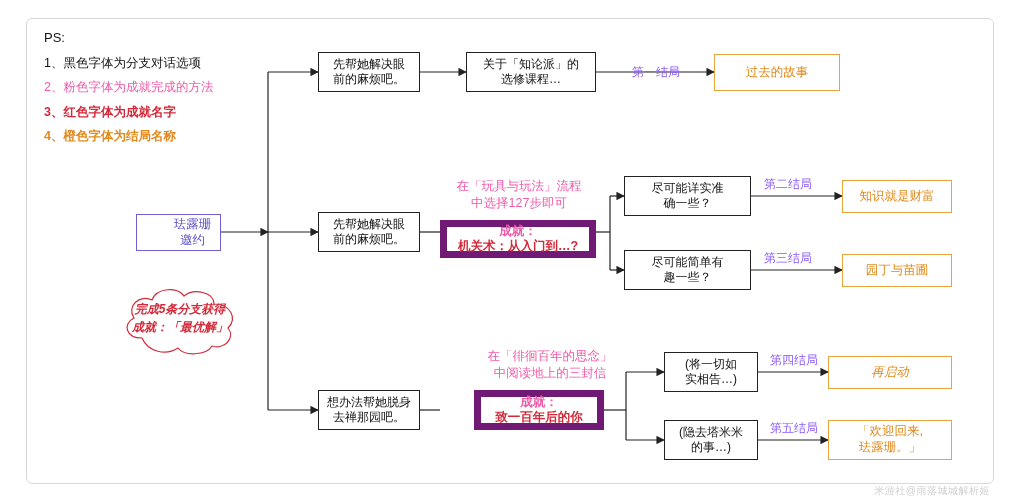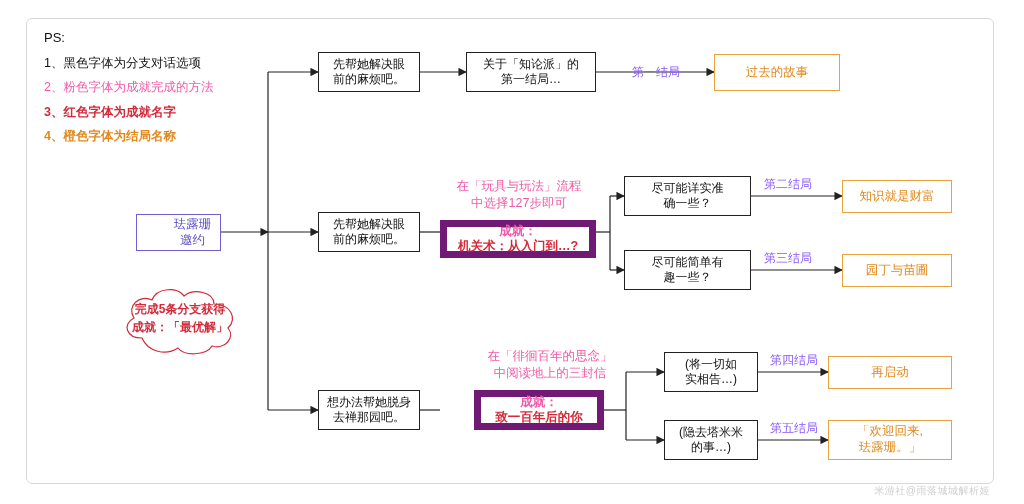--- a/index.html
+++ b/index.html
@@ -122,20 +122,21 @@
   .lg-red   { color: #d32a3a; font-weight: bold; }
   .lg-orange{ color: #e08a1e; font-weight: bold; }
 
   
   #cloud {
     position: absolute;
     left: 118px;
     top: 286px;
     width: 124px;
     height: 70px;
+    font-style: italic;
   }
   #cloud .cloudtext {
     position: absolute;
     left: 0; top: 14px;
     width: 124px;
     text-align: center;
     color: #d32a3a;
     font-size: 12px;
     font-weight: bold;
     line-height: 1.5;
@@ -218,21 +219,21 @@
                C 76 2 96 6 96 18 C 112 18 120 32 110 42 C 118 52 106 64 94 60
                C 88 70 66 70 60 62 C 48 70 30 66 24 52 Z" fill="#ffffff" stroke="#d32a3a" stroke-width="1.2"></path>
     </svg>
     <div class="cloudtext">完成5条分支获得
 成就：「最优解」</div>
   </div>
 
   <div class="node n-black" style="left:318px; top:52px; width:102px; height:40px;">先帮她解决眼
 前的麻烦吧。</div>
   <div class="node n-black" style="left:466px; top:52px; width:130px; height:40px;">关于「知论派」的
-第一结局…</div>
+选修课程…</div>
   <div class="endlabel" style="left:632px; top:64px;">第一结局</div>
   <div class="node n-orange" style="left:714px; top:54px; width:126px; height:37px;">过去的故事</div>
 
   <div class="node n-black" style="left:318px; top:212px; width:102px; height:40px;">先帮她解决眼
 前的麻烦吧。</div>
   <div class="pinktext" style="left:440px; top:178px; width:158px;">在「玩具与玩法」流程
 中选择127步即可</div>
   <div class="achv" style="left:440px; top:220px; width:156px; height:38px;">
     <div class="t1">成就：</div>
     <div class="t2">机关术：从入门到…?</div>
@@ -257,20 +258,20 @@
     <div class="t1">成就：</div>
     <div class="t2">致一百年后的你</div>
   </div>
 
   <div class="node n-black" style="left:664px; top:352px; width:94px; height:40px;">(将一切如
 实相告…)</div>
   <div class="node n-black" style="left:664px; top:420px; width:94px; height:40px;">(隐去塔米米
 的事…)</div>
 
   <div class="endlabel" style="left:770px; top:352px;">第四结局</div>
-  <div class="node n-orange" style="left:828px; top:356px; width:124px; height:33px;">再启动</div>
+  <div class="node n-orange" style="left:828px; top:356px; width:124px; height:33px;font-style:italic;">再启动</div>
 
   <div class="endlabel" style="left:770px; top:420px;">第五结局</div>
   <div class="node n-orange" style="left:828px; top:420px; width:124px; height:40px;">「欢迎回来,
 珐露珊。」</div>
 
   <div id="watermark">米游社@雨落城城解析姬</div>
 </div>
 
 </body></html>

